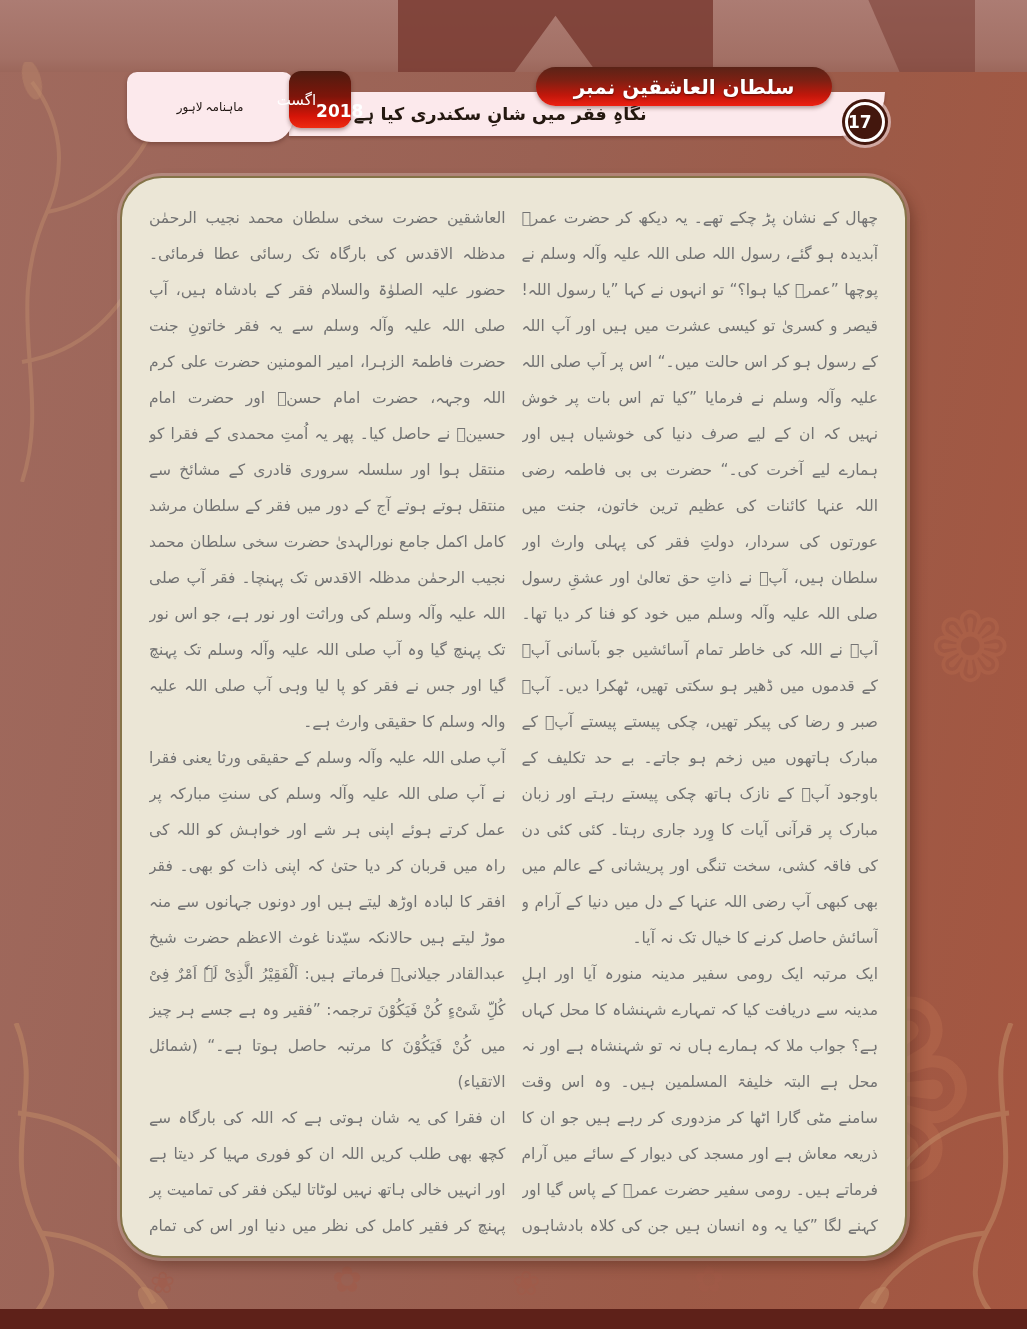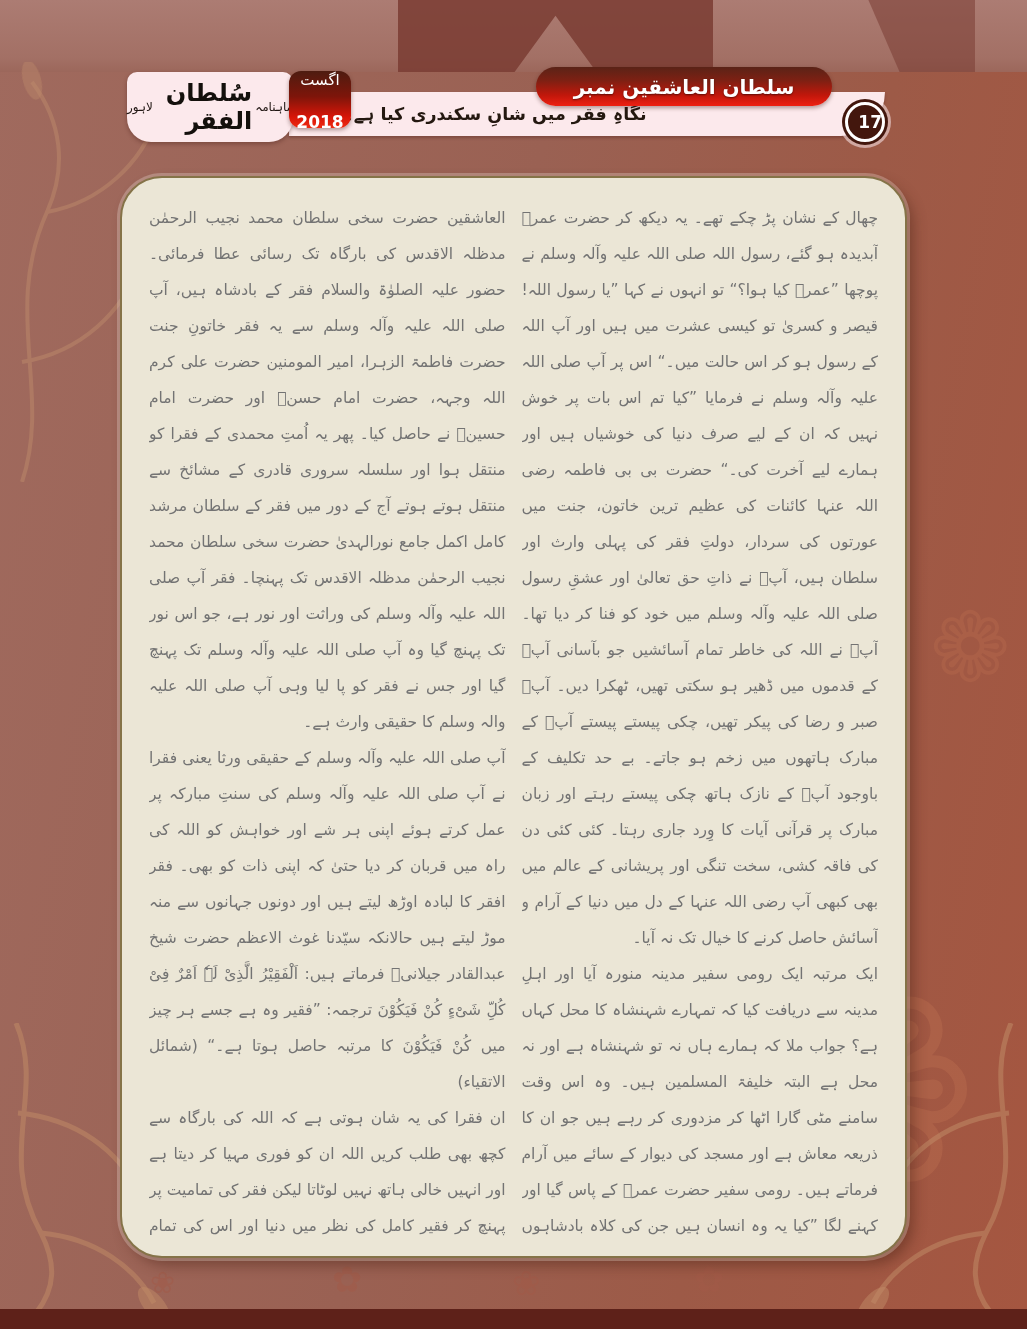--- a/index.html
+++ b/index.html
@@ -53,21 +53,21 @@
     display: flex; align-items: center; justify-content: center;
     direction: rtl; gap: 3px; z-index: 6;
     box-shadow: 0 2px 4px rgba(60,20,15,.35);
   }
   .logo-small { font-size: 12px; color: #201612; }
   .logo-main  { font-size: 24px; font-weight: bold; color: #14100c; letter-spacing: -1px; }
   .date-badge {
     position: absolute; left: 289px; top: 71px; width: 62px; height: 57px;
     border-radius: 12px; z-index: 7;
     background: linear-gradient(180deg,#4e1c10 0%,#7e150a 45%,#d61508 80%,#ef2b12 100%);
-    color: #fff; display: flex; flex-direction: column; align-items: center; 
+    color: #fff; display: flex; flex-direction: row; align-items: center; justify-content: center;
     box-shadow: 0 2px 4px rgba(60,20,15,.4);
   }
   .date-month { font-size: 15px; line-height: 1.2; }
   .date-year  { font-size: 17px; font-weight: bold; line-height: 1.1; margin-top: 24px; }
   .title-strip {
     position: absolute; left: 289px; top: 92px; width: 596px; height: 44px;
     background: #fce9ec; border-radius: 0 0 52px 0; z-index: 4;
     box-shadow: 0 2px 3px rgba(60,20,15,.3);
   }
   .article-title {
@@ -81,21 +81,21 @@
     background: linear-gradient(180deg,#5a2317 0%,#7e2013 35%,#c0170b 72%,#ee2012 100%);
     display: flex; align-items: center; justify-content: center;
     color: #fff; font-size: 20px; font-weight: bold; direction: rtl;
     text-shadow: 0 1px 2px rgba(0,0,0,.5);
     box-shadow: 0 2px 4px rgba(60,20,15,.4);
   }
   .page-circle {
     position: absolute; left: 845px; top: 102px; width: 40px; height: 40px;
     border-radius: 50%; background: #43170d; border: 3px solid #ffffff;
     box-shadow: 0 0 0 3px #43170d, 0 0 0 6px rgba(252,233,236,.55);
-    display: flex; align-items: center; justify-content: flex-end;
+    display: flex; align-items: center; justify-content: flex-start;
     color: #fff; font-size: 17px; font-weight: bold; z-index: 8;
   }
 
   
   .content-box {
     position: absolute; left: 120px; top: 176px; width: 787px; height: 1082px;
     background: #ebe6d6; border: 2px solid #857348; border-radius: 42px;
     box-shadow: 0 0 0 3px rgba(255,252,245,.25), 6px 7px 14px rgba(70,30,18,.45);
     padding: 22px 27px 16px; overflow: hidden; z-index: 4;
   }
@@ -164,21 +164,20 @@
   <span class="deco bf bf2">✿</span>
   <span class="deco bf bf3">❀</span>
   <span class="deco bf bf4">✿</span>
 
   <div class="band-bottom"></div>
 
   <div class="hdr">
 
     <div class="logo-banner">
       <span class="logo-small">ماہنامہ</span>
-      <span class="logo-main">سُلطان الفقر</span>
       <span class="logo-small">لاہور</span>
     </div>
 
     <div class="title-strip">
       <span class="article-title">نگاہِ فقر میں شانِ سکندری کیا ہے۔</span>
     </div>
 
     <div class="date-badge">
       <span class="date-month">اگست</span>
       <span class="date-year">2018</span>

